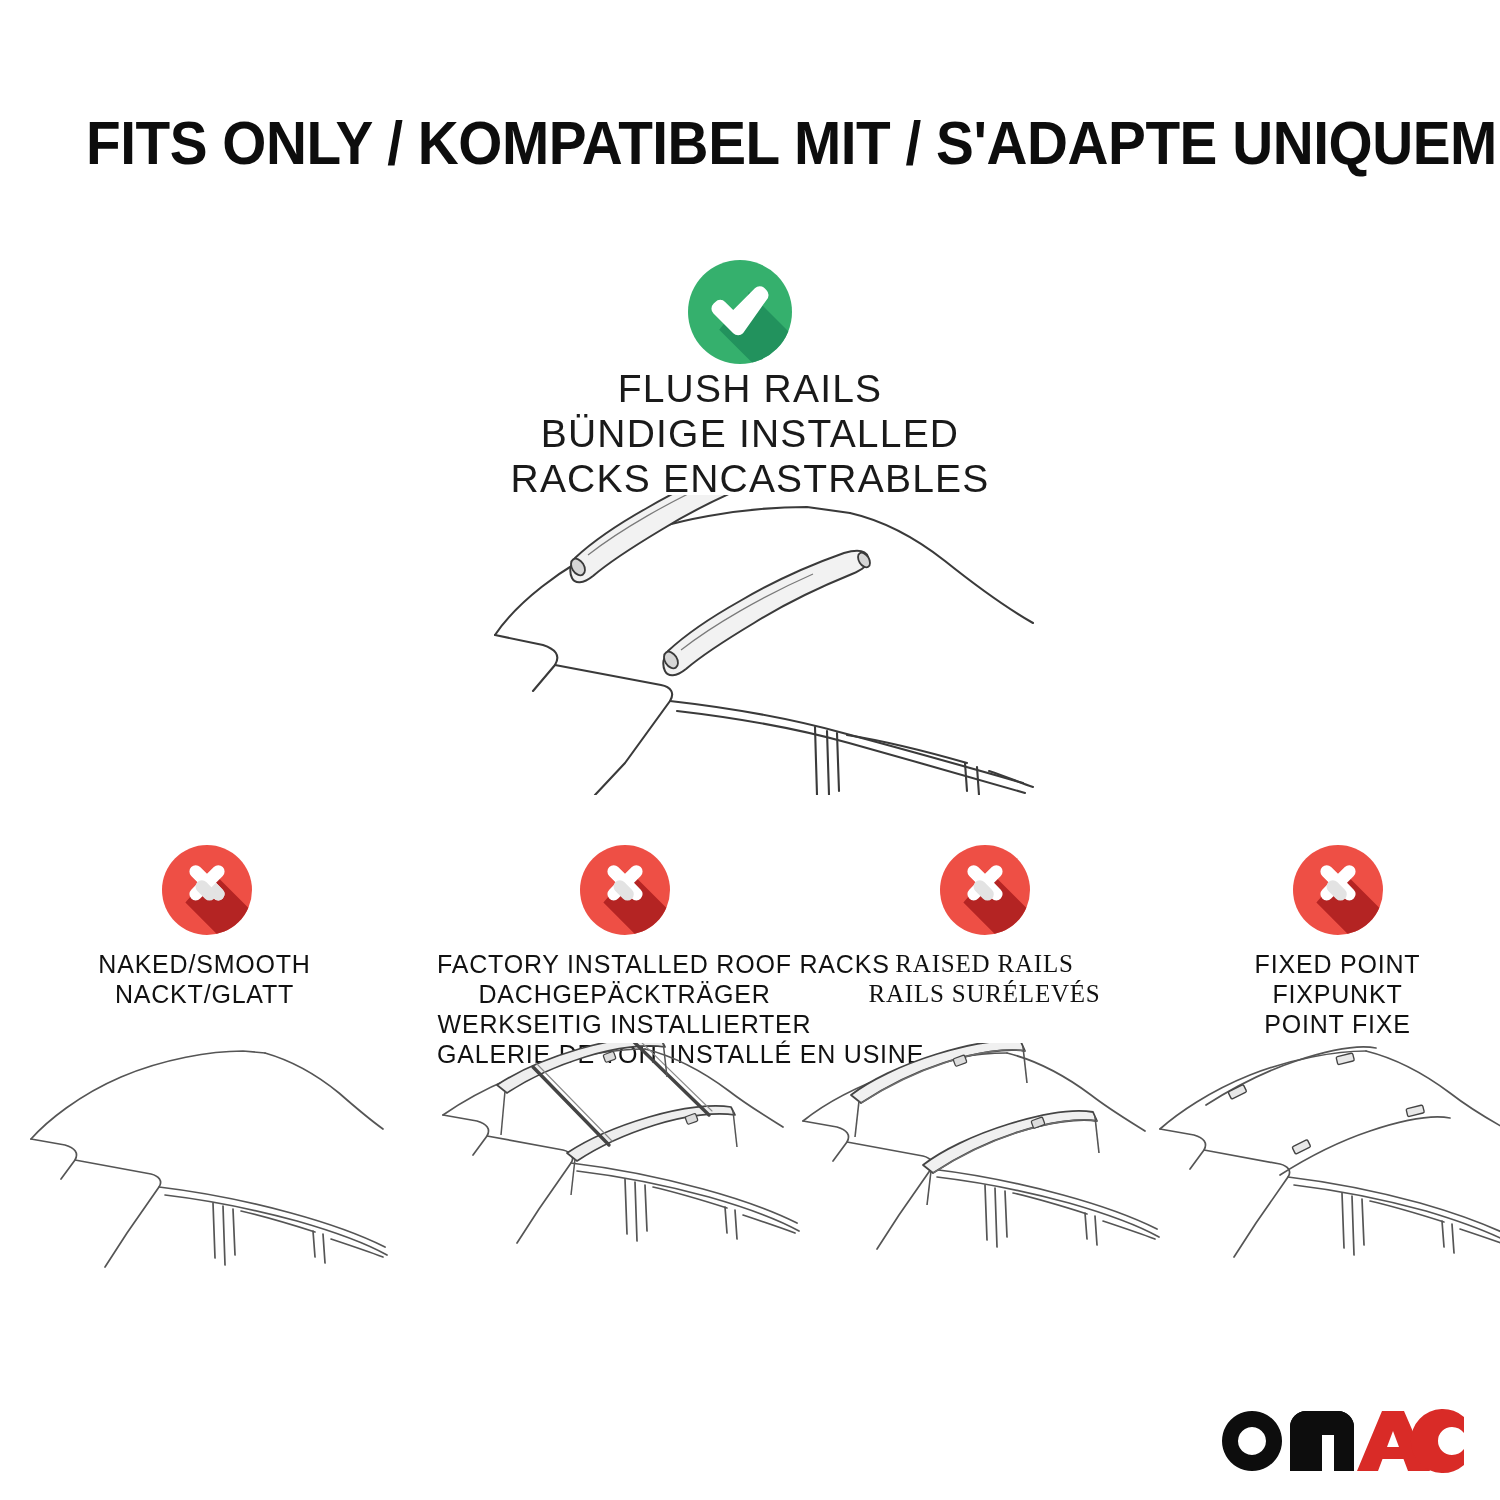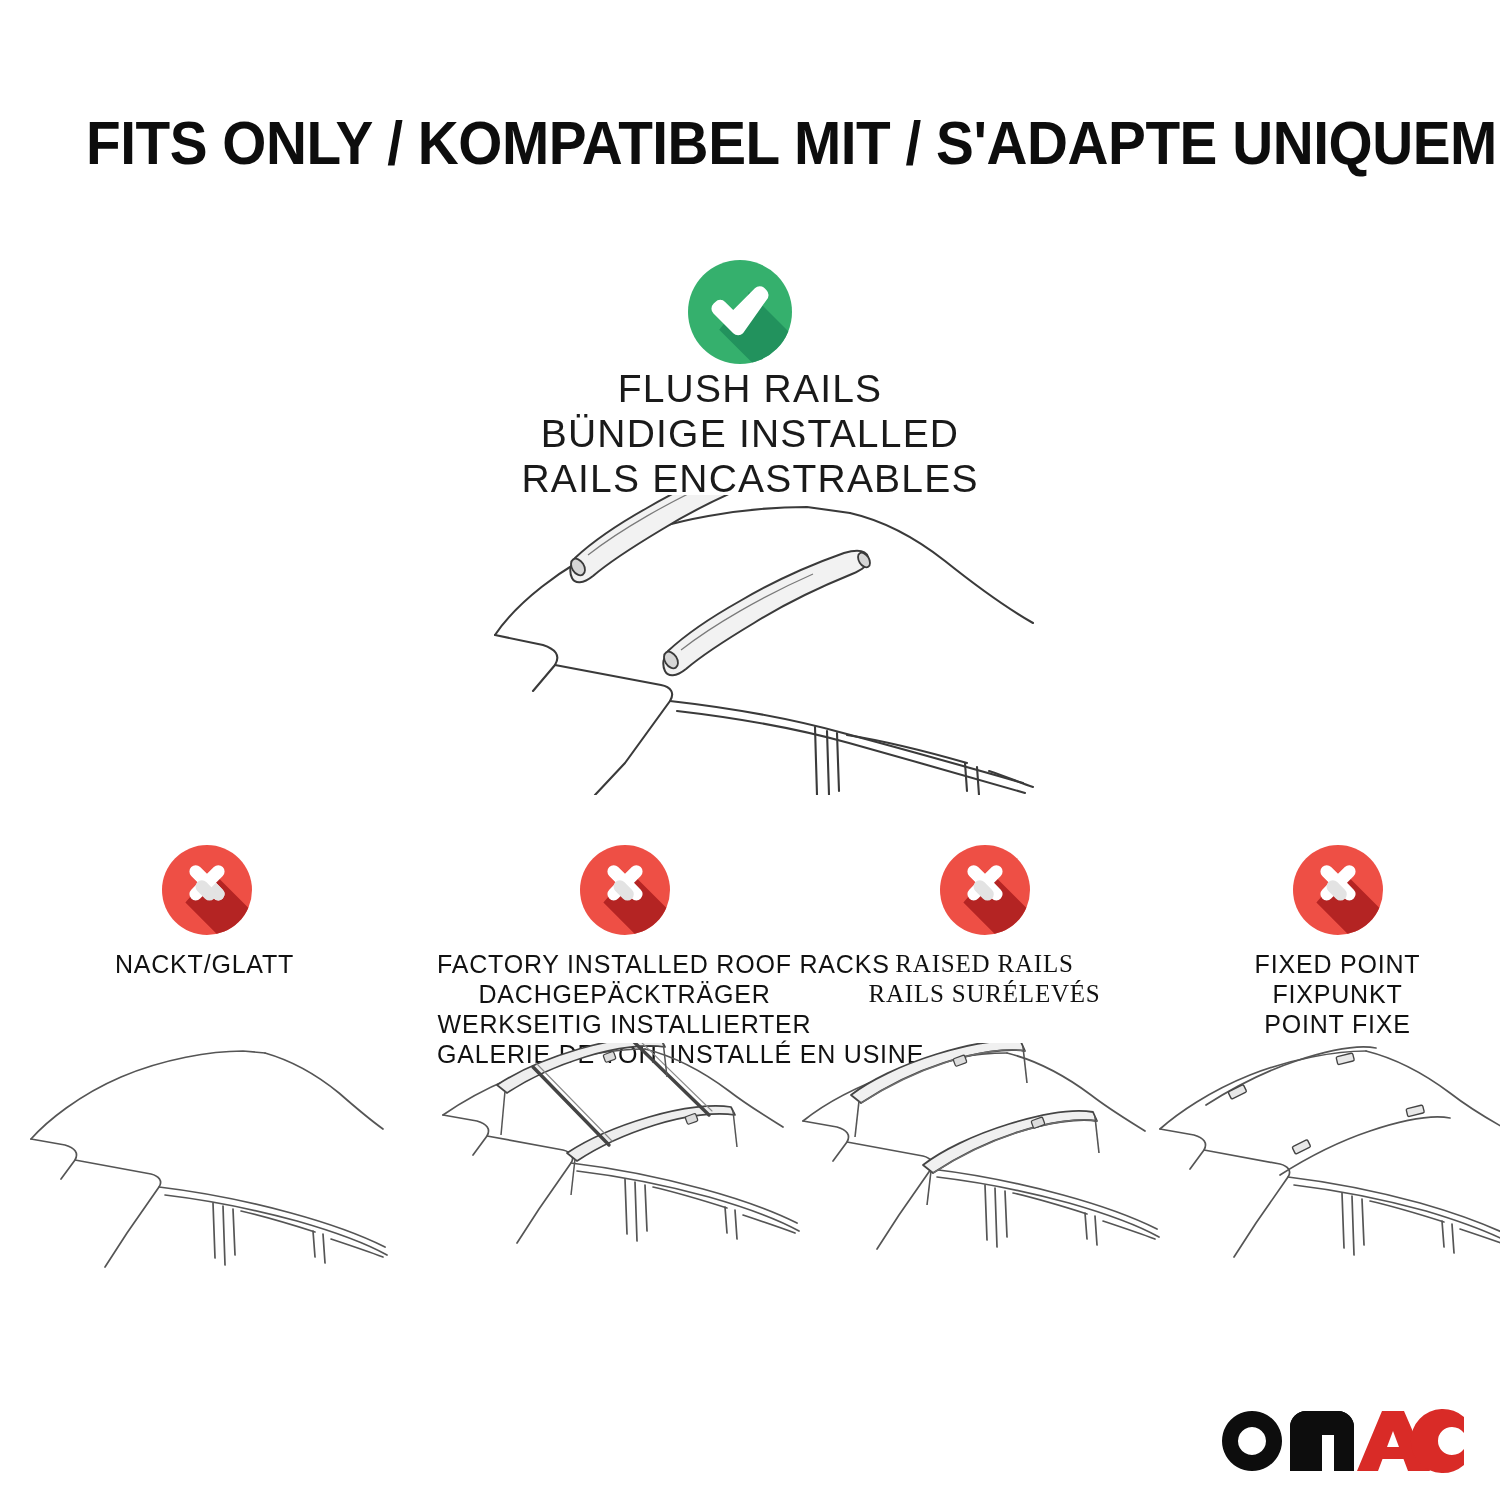--- a/index.html
+++ b/index.html
@@ -146,21 +146,21 @@
     <path d="M 58.5,30.5 L 100,72 L 100,100 L 63,100 L 30,67 L 42,52 L 50,60 Z" fill="#1f8d5b" opacity="0.85"></path>
   </svg>
   <svg class="mark" viewBox="0 0 100 100">
     <path d="M 43.5,70.5 L 24.5,51.5 a 6.6,6.6 0 0 1 0,-9.4 l 1.8,-1.8 a 6.6,6.6 0 0 1 9.4,0 L 43.5,48 L 64.3,27.2 a 6.6,6.6 0 0 1 9.4,0 l 1.8,1.8 a 6.6,6.6 0 0 1 0,9.4 L 52.9,70.5 a 6.6,6.6 0 0 1 -9.4,0 Z" fill="#ffffff"></path>
   </svg>
 </div>
 
 <div class="ok-text">
   <div>FLUSH RAILS</div>
   <div>BÜNDIGE INSTALLED</div>
-  <div>RAILS ENCASTRABLES</div>
+  <div>RACKS ENCASTRABLES</div>
 </div>
 
 <div class="hero-art">
   <svg viewBox="0 0 600 300" width="600" height="300">
     <g fill="none" stroke="#3a3a3a" stroke-width="2.1" stroke-linecap="round" stroke-linejoin="round">
 
       <path d="M 40,140 C 60,110 105,72 160,48 C 215,24 290,12 352,12 L 395,18"></path>
       <path d="M 395,18 C 430,26 462,44 490,66 C 520,90 550,112 578,128"></path>
       <path d="M 40,140 L 88,150 C 100,154 106,160 100,170 L 78,196"></path>
       <path d="M 100,170 L 206,190 C 216,192 220,198 215,206 L 170,268 L 140,300"></path>
@@ -202,20 +202,21 @@
     <svg class="shadow-wedge" viewBox="0 0 100 100">
       <path d="M 60,34 L 100,74 L 100,100 L 62,100 L 26,64 L 38,50 L 50,60 Z" fill="#ad1f1f" opacity="0.9"></path>
     </svg>
     <svg class="mark" viewBox="0 0 100 100">
       <path d="M 32.5,24.5 a 7,7 0 0 1 9.9,0 L 50,32 l 7.6,-7.5 a 7,7 0 0 1 9.9,9.9 L 60,42 l 7.5,7.6 a 7,7 0 0 1 -9.9,9.9 L 50,52 l -7.6,7.5 a 7,7 0 0 1 -9.9,-9.9 L 40,42 l -7.5,-7.6 a 7,7 0 0 1 0,-9.9 Z" fill="#ffffff"></path>
       <path d="M 50,52 l 7.6,7.5 a 7,7 0 0 0 9.9,-9.9 L 60,42 Z" fill="#e3e3e3"></path>
       <path d="M 49.2,41.2 a 7,7 0 0 0 -9.9,9.9 l 8.5,8.5 a 7,7 0 0 0 9.9,-9.9 Z" fill="#e3e3e3"></path>
     </svg>
   </div>
   <div class="col-label">
+    <div>NAKED/SMOOTH</div>
     <div>NACKT/GLATT</div>
   </div>
   <div class="col-art">
     <svg viewBox="0 0 375 235" width="375" height="235">
       <g fill="none" stroke="#555555" stroke-width="1.7" stroke-linecap="round" stroke-linejoin="round">
         <path d="M 14,96 C 30,78 62,52 104,34 C 146,16 194,8 226,8 L 248,10"></path>
         <path d="M 248,10 C 276,18 300,32 322,50 C 338,64 352,76 366,86"></path>
         <path d="M 14,96 L 48,102 C 58,105 62,110 58,117 L 44,136"></path>
         <path d="M 58,117 L 134,131 C 142,133 146,138 142,144 L 110,190 L 88,224"></path>
         <path d="M 142,144 C 184,149 230,158 274,170 C 318,182 348,194 368,204"></path>

